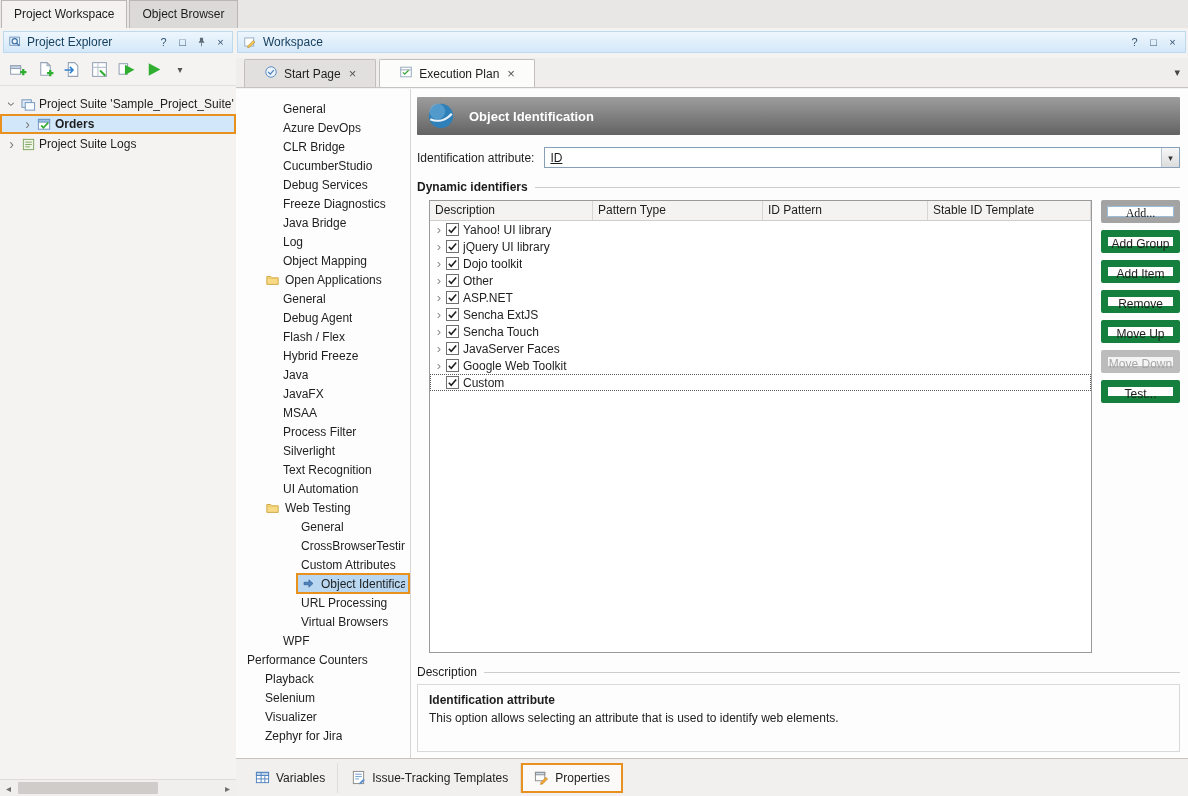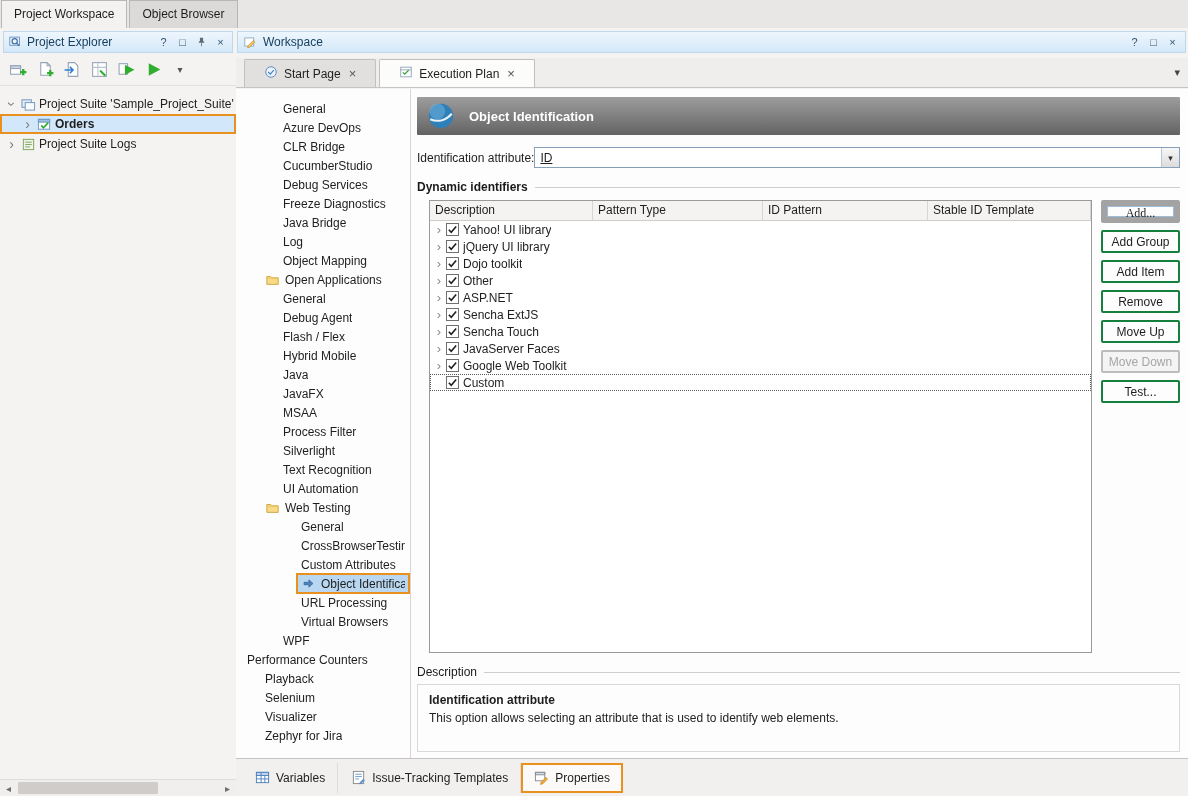--- a/index.html
+++ b/index.html
@@ -54,41 +54,41 @@
   .sinner{flex:1;min-width:0;display:flex;align-items:flex-end;gap:5px;padding:1px 3px;margin-right:2px;}
   .sinner.ssel{background:#b9d7f0;box-shadow:0 0 0 2px #e8911e;}
   .sicon{width:15px;height:15px;display:inline-flex;align-items:center;justify-content:center;flex:0 0 auto;}
   .slabel{overflow:hidden;white-space:nowrap;}
   .vdivider{width:1px;background:#d8d6d4;}
 
   .options-pane{flex:1;position:relative;padding:8px 8px 0 6px;}
   .banner{height:38px;background:linear-gradient(#9d9d9d,#636363);display:flex;align-items:center;gap:14px;padding:0 10px;color:#fff;font-weight:bold;font-size:13px;border-radius:1px;}
   .globe{width:28px;height:28px;display:inline-flex;}
 
-  .id-row{display:flex;align-items:center;margin-top:12px;gap:0;}
+  .id-row{display:flex;align-items:center;margin-top:12px;gap:10px;}
   .combo{flex:1;height:21px;border:1px solid #86a0ba;background:#fff;display:flex;align-items:stretch;}
   .combo-value{flex:1;padding:2px 5px;line-height:16px;text-decoration:underline;}
   .combo-btn{width:18px;background:linear-gradient(#f7f7f7,#dcdcdc);border-left:1px solid #b9c6d4;display:flex;align-items:center;justify-content:center;font-size:9px;color:#333;}
 
   .group-title{display:flex;align-items:center;margin-top:12px;font-weight:bold;color:#1a1a1a;}
   .group-title::after{content:"";flex:1;border-top:1px solid #cfcdcb;margin-left:7px;}
   .group-title.normal{font-weight:normal;}
 
   .group-body{display:flex;margin-top:6px;}
   .tablewrap{flex:1;margin-left:12px;border:1px solid #9a9a9a;background:#fff;height:453px;overflow:hidden;}
   .thead{display:flex;height:20px;background:#f4f3f1;border-bottom:1px solid #cfcecc;}
   .th{padding:2px 5px;border-right:1px solid #d8d6d4;white-space:nowrap;overflow:hidden;}
   .trw{display:flex;align-items:center;height:17px;padding-left:3px;white-space:nowrap;}
   .trw.rsel{outline:1px dotted #5a5a5a;outline-offset:-1px;}
   .rchev{width:12px;text-align:center;color:#8a8a8a;font-size:13px;line-height:1;flex:0 0 auto;}
   .cbx{width:13px;height:13px;border:1px solid #707070;background:#fff;display:inline-flex;align-items:center;justify-content:center;margin:0 4px 0 1px;flex:0 0 auto;}
   .rlabel{overflow:hidden;}
 
   .btncol{width:88px;display:flex;flex-direction:column;gap:7px;padding-left:9px;}
-  .side-btn{height:23px;background:#fdfdfd;border:2px solid #15803d;border-radius:2px;font-size:12px;color:#1e1e1e;cursor:default;}
+  .side-btn{height:23px;background:#fdfdfd;border:7px solid #15803d;border-radius:2px;font-size:12px;color:#1e1e1e;cursor:default;}
   .side-btn.primary{border:6px solid #a3a3a3;box-shadow:inset 0 0 0 1px #9cbcd9;font-family:Liberation Serif, serif;}
   .side-btn.disabled{color:#a6a6a6;border-color:#bcbcbc;background:#f4f4f4;}
 
   .desc-box{border:1px solid #dbd9d7;background:#fdfdfd;margin-top:5px;padding:8px 11px;height:68px;}
   .desc-heading{font-weight:bold;margin-bottom:4px;}
   .desc-text{color:#222;}
 
   .bottom-tabbar{position:absolute;left:0;right:0;bottom:0;height:38px;background:#f1f0ee;border-top:1px solid #c6c3c0;display:flex;align-items:center;padding-left:6px;}
   .btab{display:flex;align-items:center;gap:6px;padding:7px 12px;border-right:1px solid #dfddda;cursor:default;}
   .btab.hl{outline:2px solid #e8911e;outline-offset:-2px;background:#fbfaf9;}
@@ -341,21 +341,21 @@
           </div>
           <div class="srow">
             <div class="sspace" style="width: 44px;"></div>
             <div class="sinner">
               <div class="slabel">Flash / Flex</div>
             </div>
           </div>
           <div class="srow">
             <div class="sspace" style="width: 44px;"></div>
             <div class="sinner">
-              <div class="slabel">Hybrid Mobile</div>
+              <div class="slabel">Hybrid Freeze</div>
             </div>
           </div>
           <div class="srow">
             <div class="sspace" style="width: 44px;"></div>
             <div class="sinner">
               <div class="slabel">Java</div>
             </div>
           </div>
           <div class="srow">
             <div class="sspace" style="width: 44px;"></div>

